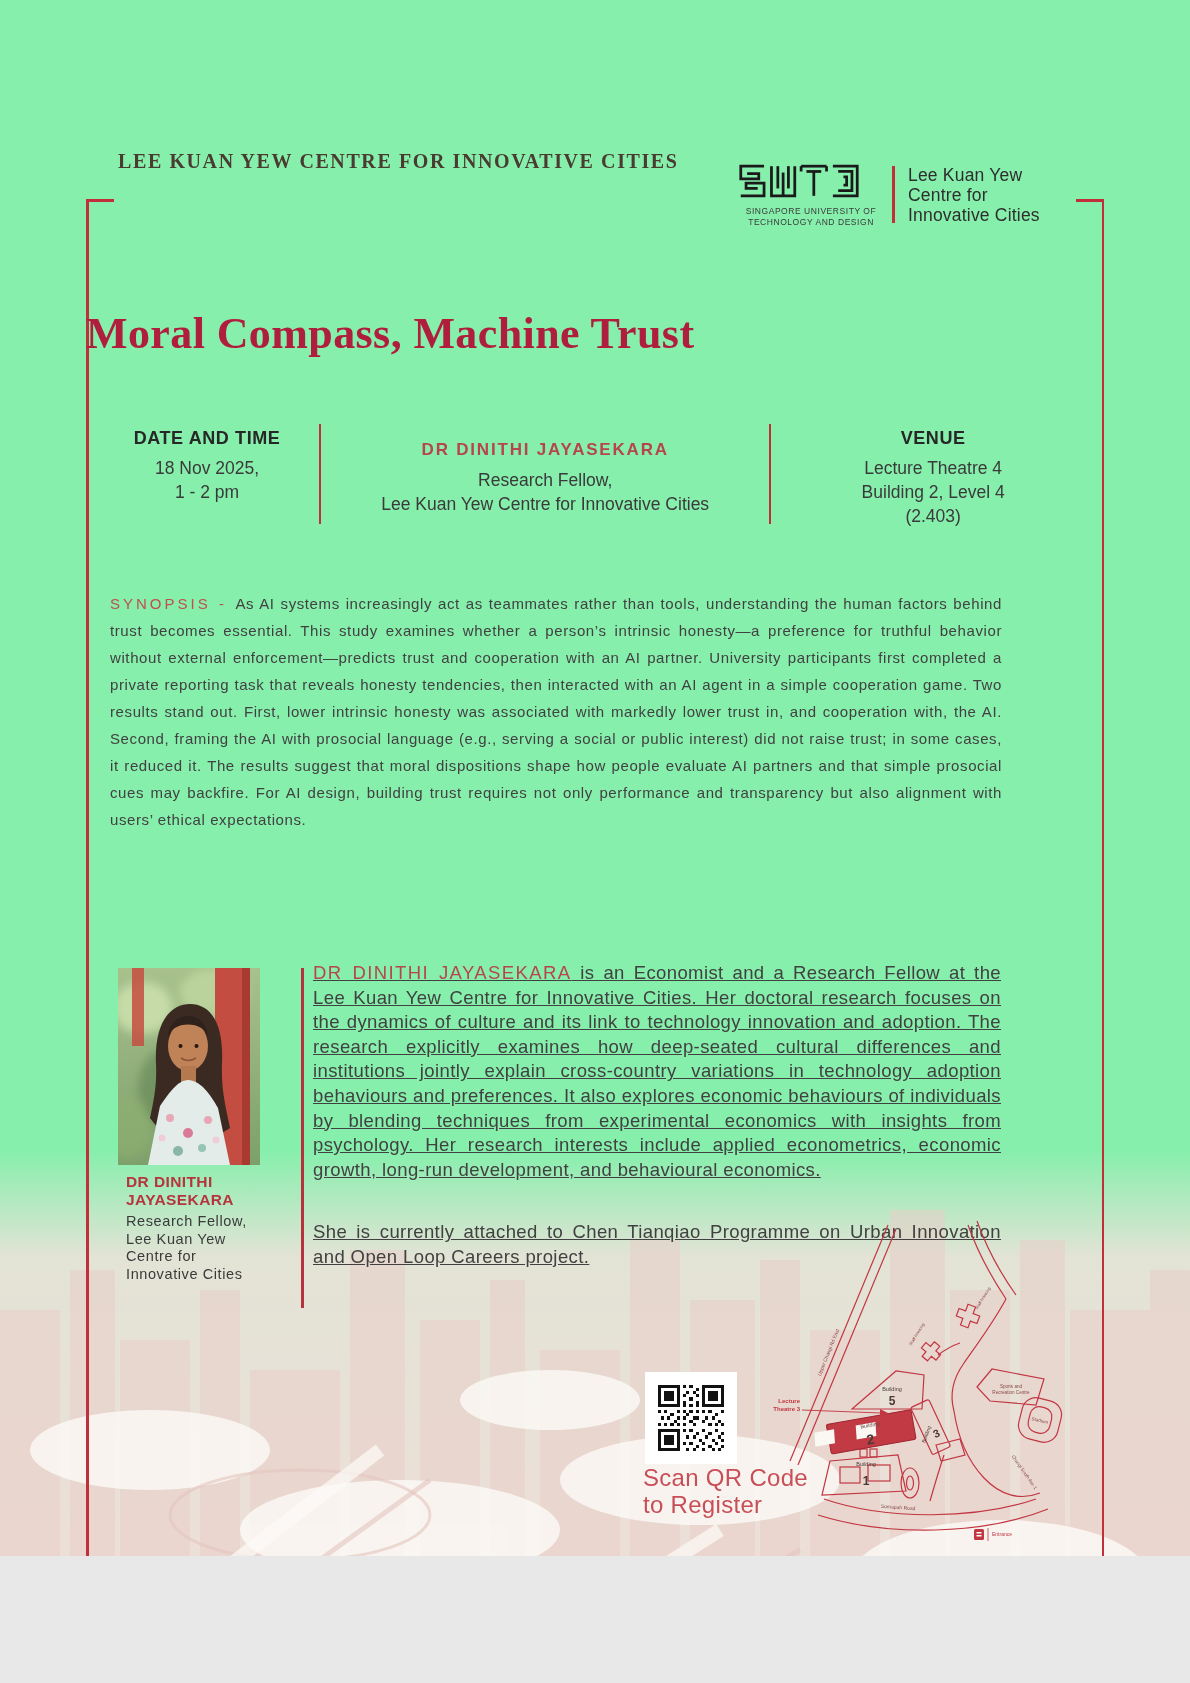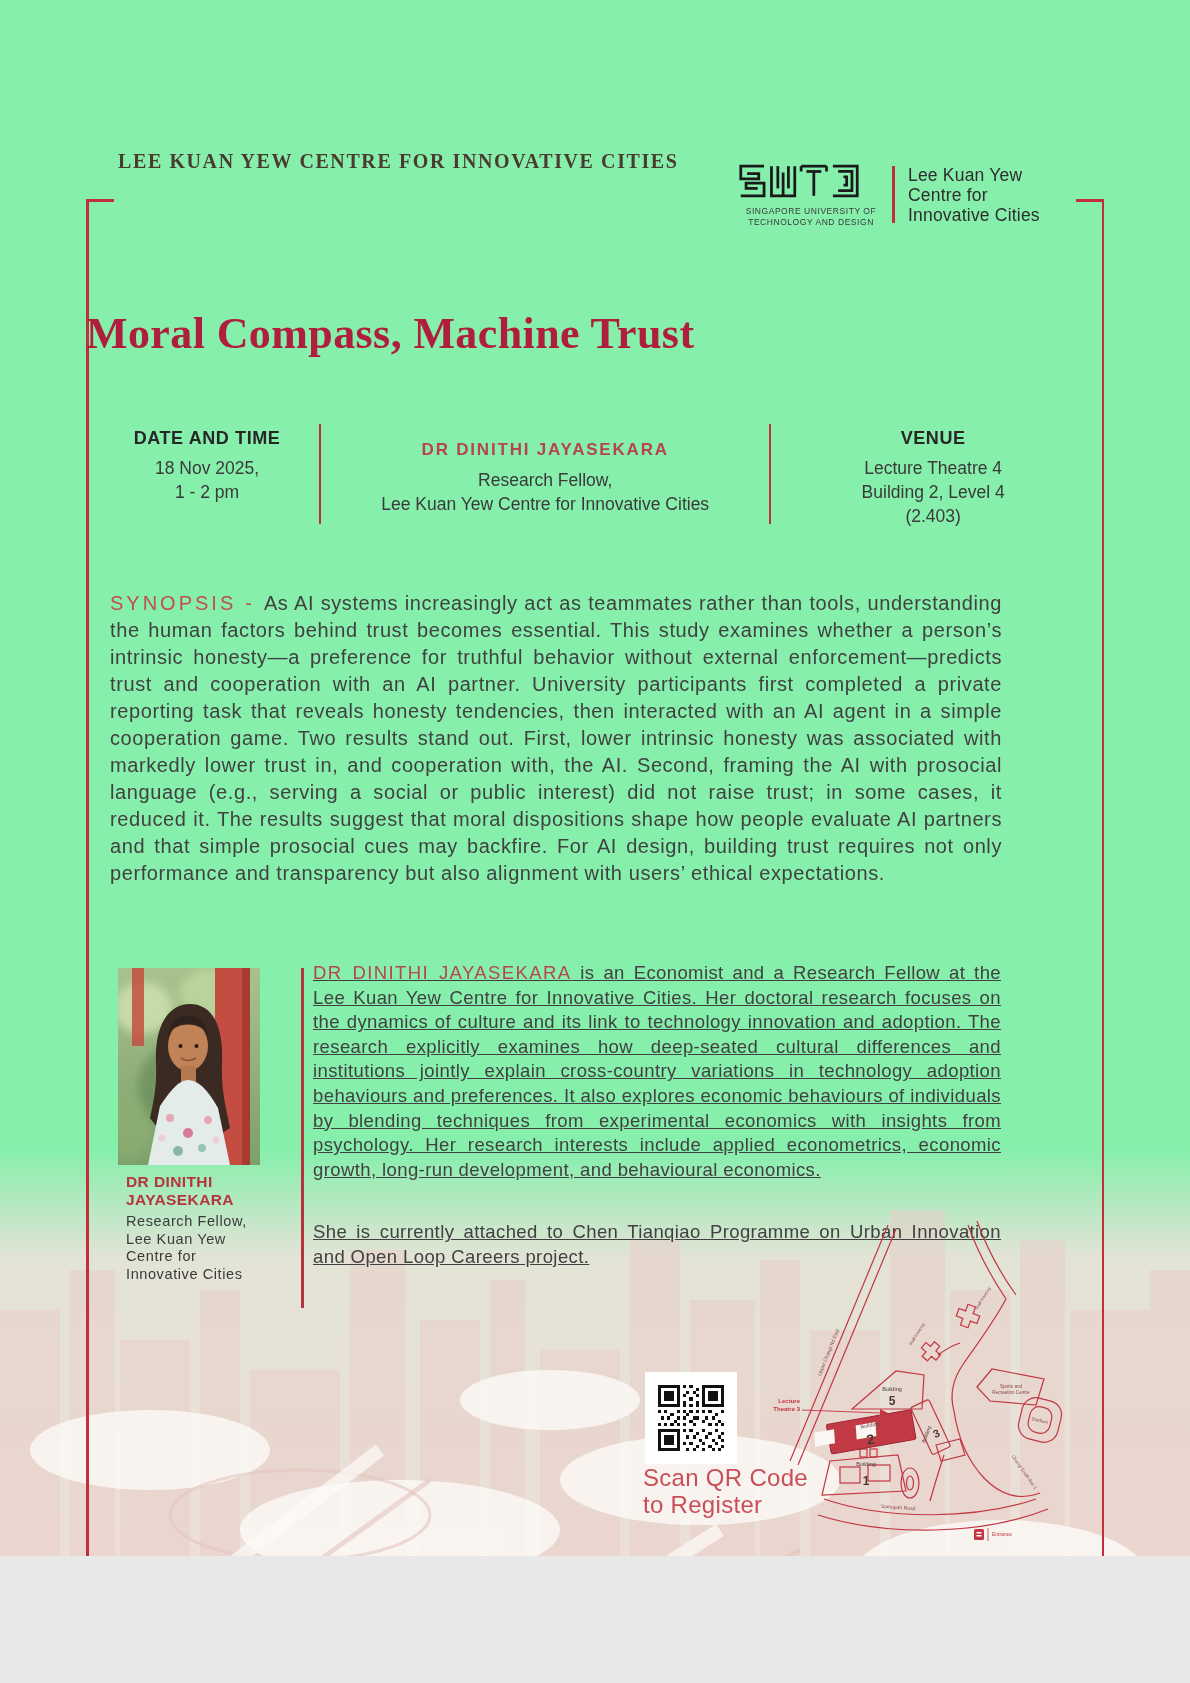--- a/index.html
+++ b/index.html
@@ -20,21 +20,21 @@
          color:#b01e3e;letter-spacing:.4px;}
   
   .info-row{left:95px;top:424px;width:1000px;display:flex;align-items:flex-start;}
   .info-col{display:flex;flex-direction:column;align-items:center;text-align:center;}
   .col-dt{width:225px;}  .col-sp{width:450px;}  .col-vn{width:325px;}
   .info-div{width:2px;background:#c1303a;height:100px;}
   .info-label{font-size:18px;font-weight:700;color:#272727;letter-spacing:.6px;margin:4px 0 7px;}
   .info-line{font-size:17.5px;color:#3a3a3a;line-height:24px;}
   .speaker-name{font-size:17px;font-weight:700;color:#b5454e;letter-spacing:1.8px;margin:16px 0 8px;}
   
-  .synopsis{left:110px;top:590px;width:892px;font-size:20px;line-height:27px;letter-spacing:.6px;
+  .synopsis{left:110px;top:590px;width:892px;font-size:15px;line-height:27px;letter-spacing:.6px;
             text-align:justify;color:#414141;}
   .syn-label{color:#c14f4b;letter-spacing:3px;}
   
   .photo{left:118px;top:968px;width:142px;height:197px;}
   .photo-caption{left:126px;top:1173px;width:160px;}
   .cap-name{font-size:15.5px;font-weight:700;color:#b5353f;line-height:18px;letter-spacing:.4px;}
   .cap-role{font-size:14.5px;color:#3a3a3a;line-height:17.5px;letter-spacing:.6px;margin-top:4px;}
   .bio-rule{left:301px;top:968px;width:3px;height:340px;background:#b6323e;}
   .bio{left:313px;top:961px;width:688px;font-size:18.5px;line-height:24.6px;letter-spacing:.4px;
        text-align:justify;color:#414141;}

